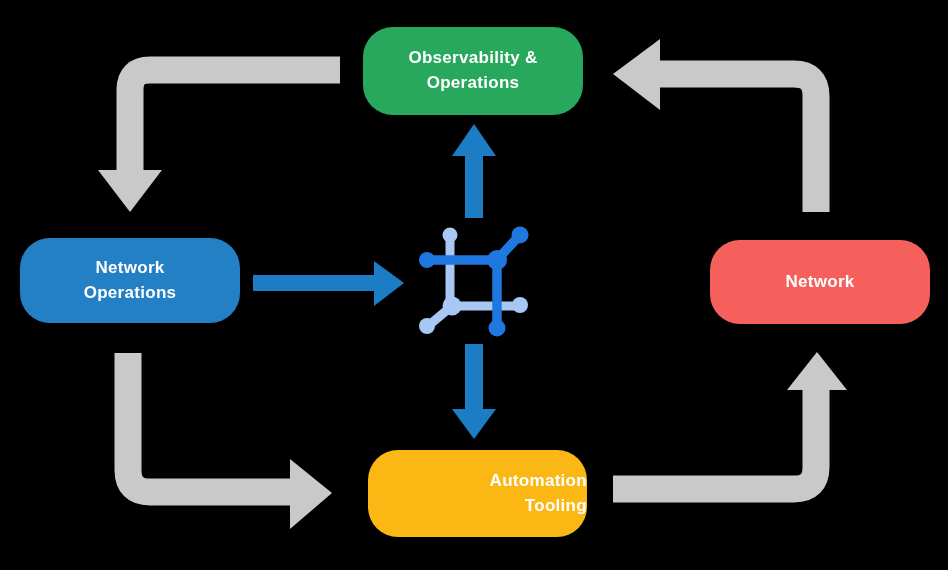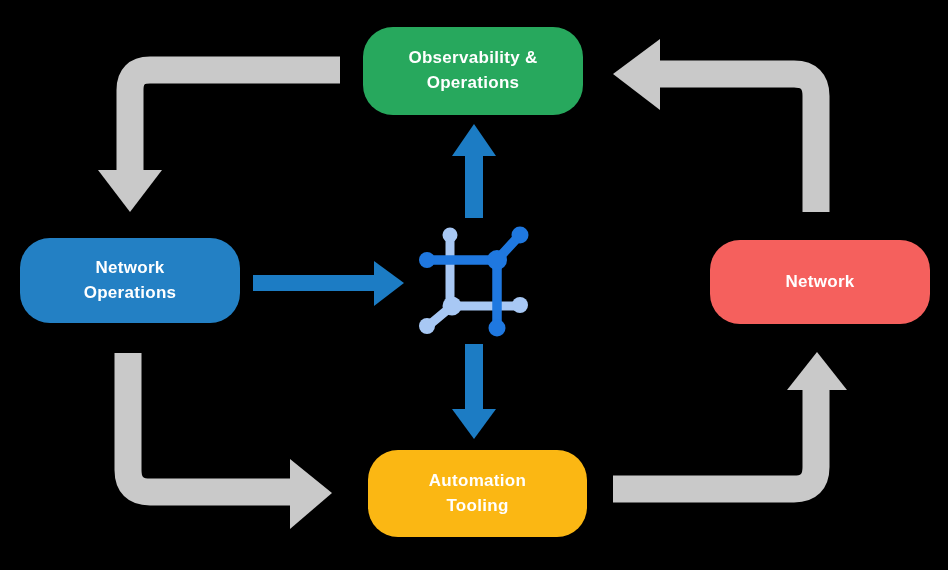--- a/index.html
+++ b/index.html
@@ -118,18 +118,18 @@
 
   <div class="node node-operations" style="background: rgb(35, 128, 196);">
     <span>Network</span>
     <span>Operations</span>
   </div>
 
   <div class="node node-infrastructure" style="background: rgb(245, 96, 93);">
     <span>Network</span>
   </div>
 
-  <div class="node node-automation" style="background: rgb(251, 183, 19);">
+  <div class="node node-automation" style="background: rgb(251, 183, 19); align-items: flex-end;">
     <span>Automation</span>
     <span>Tooling</span>
   </div>
 
 </div>
 
 </body></html>

